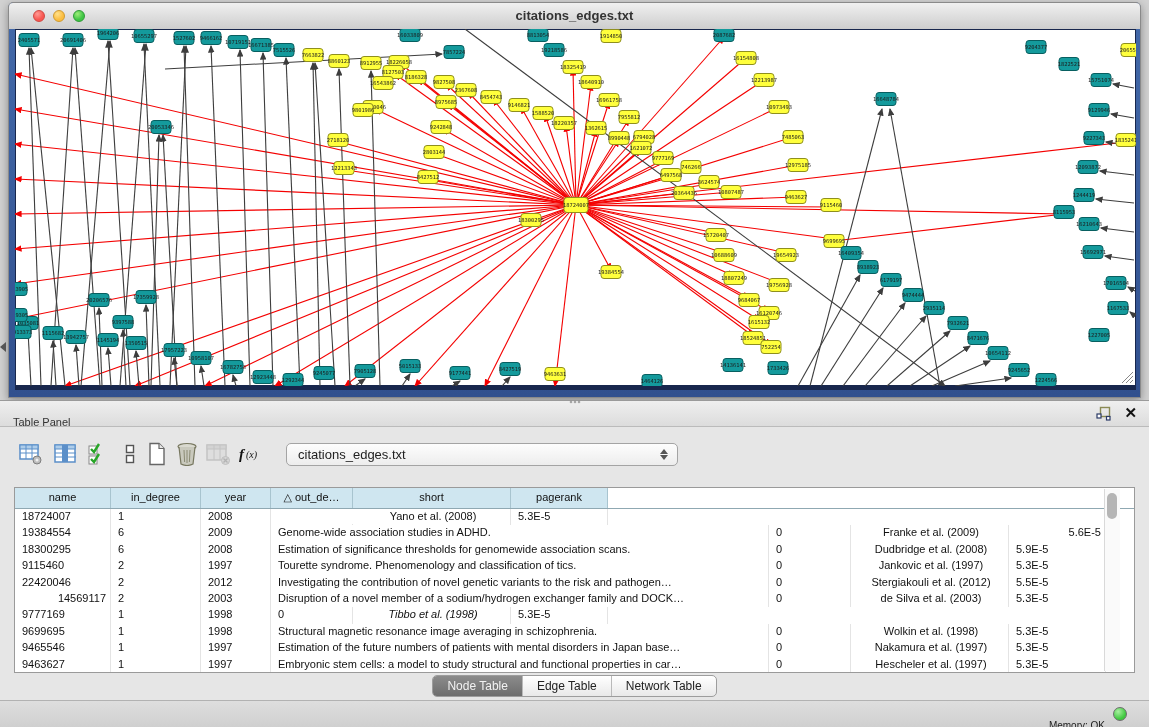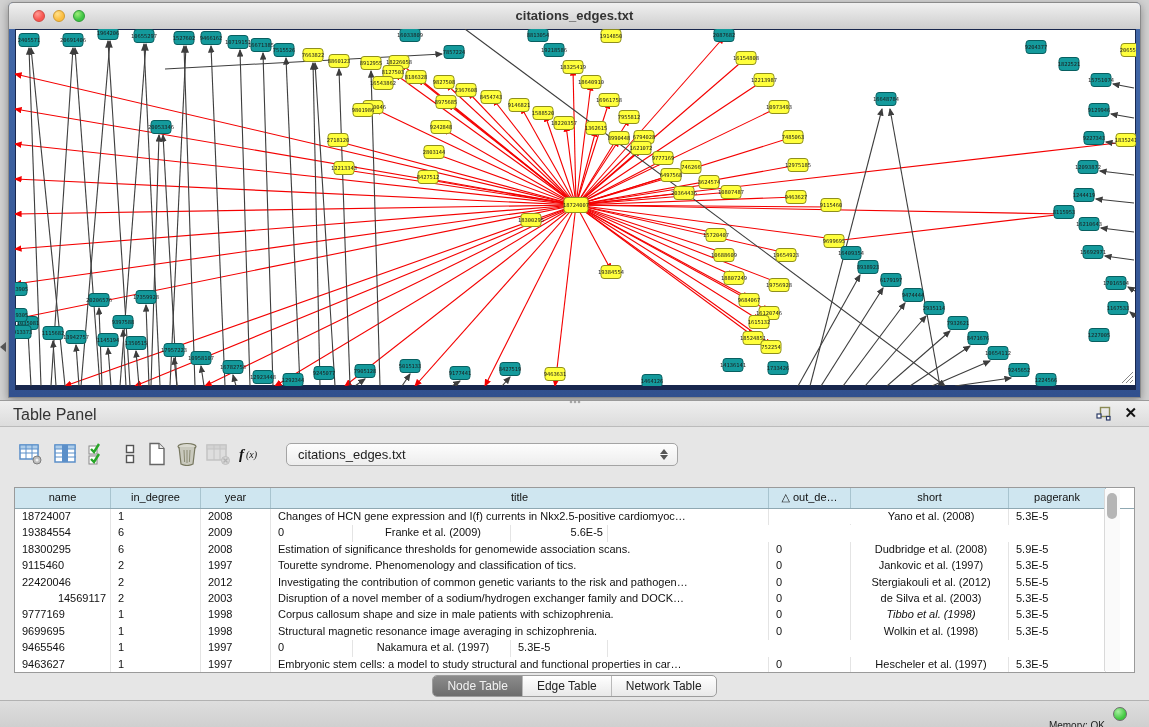--- a/index.html
+++ b/index.html
@@ -40,21 +40,21 @@
   .resize-grip{position:absolute;right:2px;bottom:2px;width:16px;height:16px;}
   
   .table-panel{
     position:absolute;left:0;top:400px;width:1149px;height:300px;
     background:#e6e6e6;border-top:1px solid #9a9a9a;
   }
   .panel-header{
     height:25px;background:linear-gradient(#efefef,#dcdcdc);
     border-bottom:1px solid #bbb;position:relative;
   }
-  .panel-title{position:absolute;left:13px;top:5px;font-size:16px;color:#333;}
+  .panel-title{position:absolute;left:13px;top:15px;font-size:11px;color:#333;}
   .float-icon{position:absolute;right:38px;top:5px;width:15px;height:15px;cursor:pointer;}
   .close-icon{position:absolute;right:12px;top:3px;font-size:15px;font-weight:bold;color:#111;cursor:pointer;}
   .splitter-grip{position:absolute;left:568px;top:-1px;width:14px;height:4px;opacity:.6;}
   
   .toolbar{position:absolute;left:0;top:26px;width:100%;height:56px;}
   .tool-btn{position:absolute;top:14px;width:26px;height:26px;display:flex;align-items:center;justify-content:center;cursor:pointer;}
   .combo{
     position:absolute;left:286px;top:16px;width:392px;height:23px;
     background:linear-gradient(#fdfdfd,#ededed);
     border:1px solid #a4a4a4;border-radius:5px;box-sizing:border-box;
@@ -849,39 +849,38 @@
           <div class="down"></div>
         </span>
     </div>
   </div>
 
   <div class="data-table">
     <div class="thead" id="thead">
         <div class="th" style="width: 96px;">name</div>
         <div class="th" style="width: 90px;">in_degree</div>
         <div class="th" style="width: 70px;">year</div>
-        <div class="th" style="width: 498px;">title</div>
         <div class="th" style="width: 82px;">△ out_de…</div>
         <div class="th" style="width: 158px;">short</div>
         <div class="th" style="width: 97px;">pagerank</div>
       </div>
     <div id="tbody">
         <div class="trow">
           <div class="td" style="width: 96px;">18724007</div>
           <div class="td" style="width: 90px;">1</div>
           <div class="td" style="width: 70px;">2008</div>
-          <div class="td" style="width: 498px;">Changes of HCN gene expression and I(f) currents in Nkx2.5-positive cardiomyoc…</div>
           <div class="td" style="width: 82px; margin-top: 15px;">49</div>
           <div class="td center" style="width: 158px;">Yano et al. (2008)</div>
           <div class="td" style="width: 97px;">5.3E-5</div>
         </div>
         <div class="trow">
           <div class="td" style="width: 96px;">19384554</div>
           <div class="td" style="width: 90px;">6</div>
           <div class="td" style="width: 70px;">2009</div>
+          <div class="td" style="width: 498px;">Genome-wide association studies in ADHD.</div>
           <div class="td" style="width: 82px;">0</div>
           <div class="td center" style="width: 158px;">Franke et al. (2009)</div>
           <div class="td" style="width: 97px; text-align: right;">5.6E-5</div>
         </div>
         <div class="trow">
           <div class="td" style="width: 96px;">18300295</div>
           <div class="td" style="width: 90px;">6</div>
           <div class="td" style="width: 70px;">2008</div>
           <div class="td" style="width: 498px;">Estimation of significance thresholds for genomewide association scans.</div>
           <div class="td" style="width: 82px;">0</div>
@@ -894,56 +893,56 @@
           <div class="td" style="width: 70px;">1997</div>
           <div class="td" style="width: 498px;">Tourette syndrome. Phenomenology and classification of tics.</div>
           <div class="td" style="width: 82px;">0</div>
           <div class="td center" style="width: 158px;">Jankovic et al. (1997)</div>
           <div class="td" style="width: 97px;">5.3E-5</div>
         </div>
         <div class="trow">
           <div class="td" style="width: 96px;">22420046</div>
           <div class="td" style="width: 90px;">2</div>
           <div class="td" style="width: 70px;">2012</div>
-          <div class="td" style="width: 498px;">Investigating the contribution of common genetic variants to the risk and pathogen…</div>
+          <div class="td" style="width: 498px;">Investigating the contribution of novel genetic variants to the risk and pathogen…</div>
           <div class="td" style="width: 82px;">0</div>
           <div class="td center" style="width: 158px;">Stergiakouli et al. (2012)</div>
           <div class="td" style="width: 97px;">5.5E-5</div>
         </div>
         <div class="trow">
           <div class="td" style="width: 96px; text-align: right;">14569117</div>
           <div class="td" style="width: 90px;">2</div>
           <div class="td" style="width: 70px;">2003</div>
           <div class="td" style="width: 498px;">Disruption of a novel member of a sodium/hydrogen exchanger family and DOCK…</div>
           <div class="td" style="width: 82px;">0</div>
           <div class="td center" style="width: 158px;">de Silva et al. (2003)</div>
           <div class="td" style="width: 97px;">5.3E-5</div>
         </div>
         <div class="trow">
           <div class="td" style="width: 96px;">9777169</div>
           <div class="td" style="width: 90px;">1</div>
           <div class="td" style="width: 70px;">1998</div>
-          <div class="td" style="width: 498px;">Corpus callosum shape and size in male patients with schizophrenia.</div>
           <div class="td" style="width: 82px;">0</div>
           <div class="td center" style="width: 158px; font-style: italic;">Tibbo et al. (1998)</div>
           <div class="td" style="width: 97px;">5.3E-5</div>
         </div>
         <div class="trow">
           <div class="td" style="width: 96px;">9699695</div>
           <div class="td" style="width: 90px;">1</div>
           <div class="td" style="width: 70px;">1998</div>
           <div class="td" style="width: 498px;">Structural magnetic resonance image averaging in schizophrenia.</div>
           <div class="td" style="width: 82px;">0</div>
           <div class="td center" style="width: 158px;">Wolkin et al. (1998)</div>
           <div class="td" style="width: 97px;">5.3E-5</div>
         </div>
         <div class="trow">
           <div class="td" style="width: 96px;">9465546</div>
           <div class="td" style="width: 90px;">1</div>
           <div class="td" style="width: 70px;">1997</div>
+          <div class="td" style="width: 498px;">Estimation of the future numbers of patients with mental disorders in Japan base…</div>
           <div class="td" style="width: 82px;">0</div>
           <div class="td center" style="width: 158px;">Nakamura et al. (1997)</div>
           <div class="td" style="width: 97px;">5.3E-5</div>
         </div>
         <div class="trow">
           <div class="td" style="width: 96px;">9463627</div>
           <div class="td" style="width: 90px;">1</div>
           <div class="td" style="width: 70px;">1997</div>
           <div class="td" style="width: 498px;">Embryonic stem cells: a model to study structural and functional properties in car…</div>
           <div class="td" style="width: 82px;">0</div>

